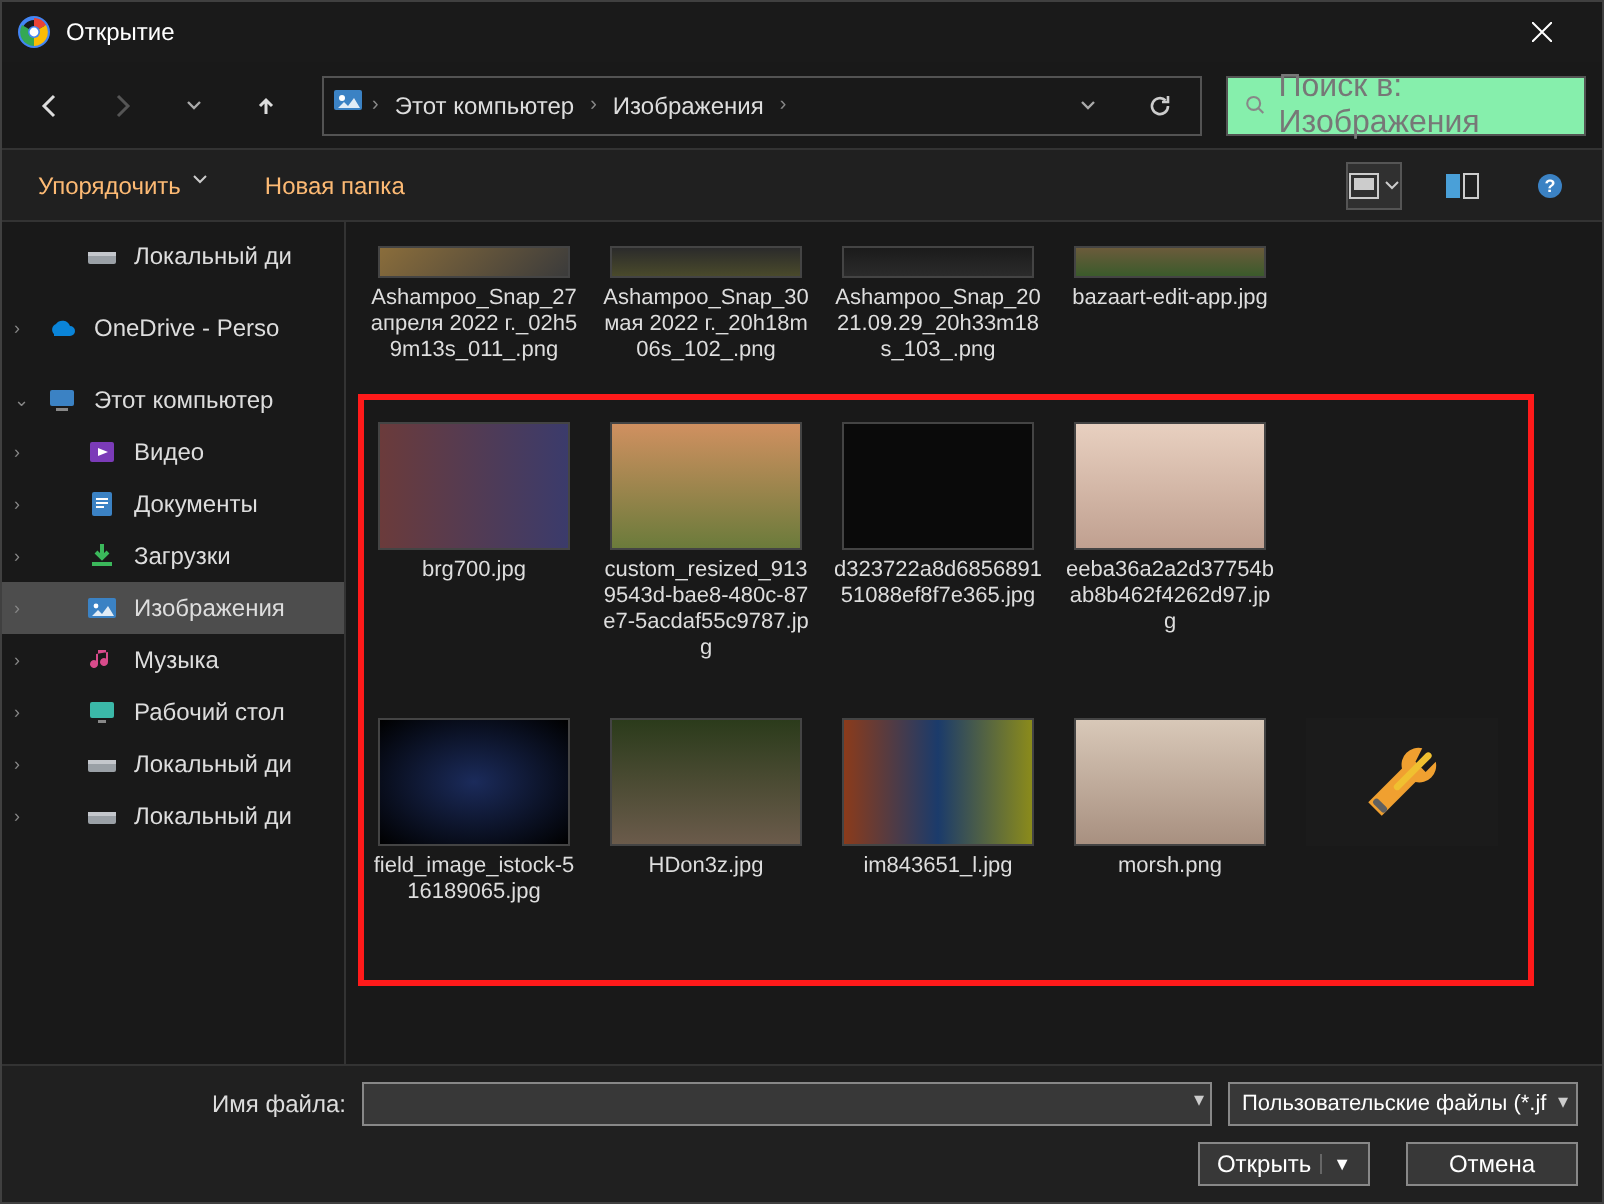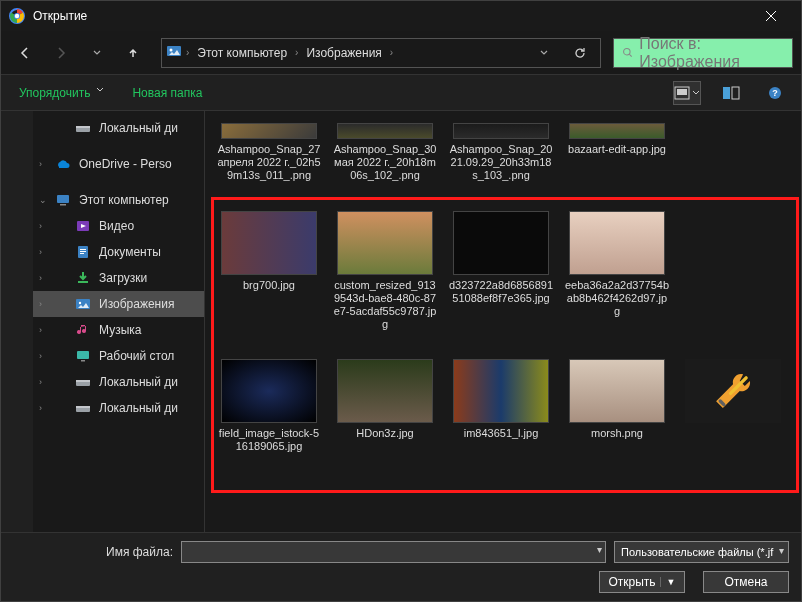--- a/index.html
+++ b/index.html
@@ -10,26 +10,26 @@
   .titlebar-spacer { flex: 1; }
   .close-btn { width: 45px; height: 30px; display: flex; align-items: center; justify-content: center; cursor: pointer; color: #fff; }
   .navbar { height: 44px; background: #191919; display: flex; align-items: center; padding: 0 8px; gap: 4px; border-bottom: 1px solid #333; }
   .nav-btn { width: 32px; height: 32px; display: flex; align-items: center; justify-content: center; color: #ccc; cursor: pointer; }
   .nav-btn.disabled { color: #555; }
   .path-bar { flex: 1; height: 30px; background: #191919; border: 1px solid #535353; display: flex; align-items: center; padding: 0 4px; gap: 4px; margin: 0 8px; }
   .path-seg { color: #ddd; font-size: 12px; padding: 2px 4px; cursor: pointer; display: flex; align-items: center; gap: 4px;}
   .path-chev { color: #888; font-size: 10px; }
   .search-box { width: 180px; height: 30px; background: #86efac; border: 1px solid #535353; display: flex; align-items: center; padding: 0 8px; color: #777; font-size: 16px; gap: 6px; justify-content: center;}
   .toolbar { height: 36px; background: #202020; display: flex; align-items: center; padding: 0 12px; gap: 16px; border-bottom: 1px solid #333; }
-  .tool-btn { color: #22c55e; font-size: 12px; display: flex; align-items: flex-start; gap: 6px; cursor: pointer; padding: 4px 6px; }
+  .tool-btn { color: #fdba74; font-size: 12px; display: flex; align-items: flex-start; gap: 6px; cursor: pointer; padding: 4px 6px; }
   .tool-spacer { flex: 1; }
   .view-btn { width: 28px; height: 24px; display: flex; align-items: center; justify-content: center; color: #ccc; cursor: pointer; border: 1px solid transparent;}
   .view-btn.active { border: 1px solid #555; background:#303030; }
   .content { flex: 1; display: flex; min-height: 0; }
-  .sidebar { width: 172px; background: #191919; overflow-y: auto; padding: 4px 0; border-right: 1px solid #333; margin-left: 32px;}
+  .sidebar { width: 172px; background: #191919; overflow-y: auto; padding: 4px 0; border-right: 1px solid #333;}
   .side-item { height: 26px; display: flex; align-items: center; padding-left: 22px; color: #ddd; font-size: 12px; gap: 8px; cursor: pointer; white-space: nowrap; overflow: hidden;}
   .side-item.child { padding-left: 42px; }
   .side-item.sel { background: #4d4d4d; }
   .side-item .chev { position: absolute; left: 6px; color: #888; font-size: 9px;}
   .side-item { position: relative; }
   .side-icon { width: 16px; height: 16px; flex-shrink: 0; }
   .main { flex: 1; background: #191919; overflow-y: auto; padding: 4px; position: relative;}
   .file-grid { display: flex; flex-wrap: wrap; gap: 4px; padding: 4px; }
   .file-item { width: 112px; display: flex; flex-direction: column; align-items: center; padding: 4px; cursor: pointer; }
   .file-thumb { width: 96px; height: 56px; background: #333; border: 1px solid #444; display: flex; align-items: center; justify-content: center; overflow: hidden;}

